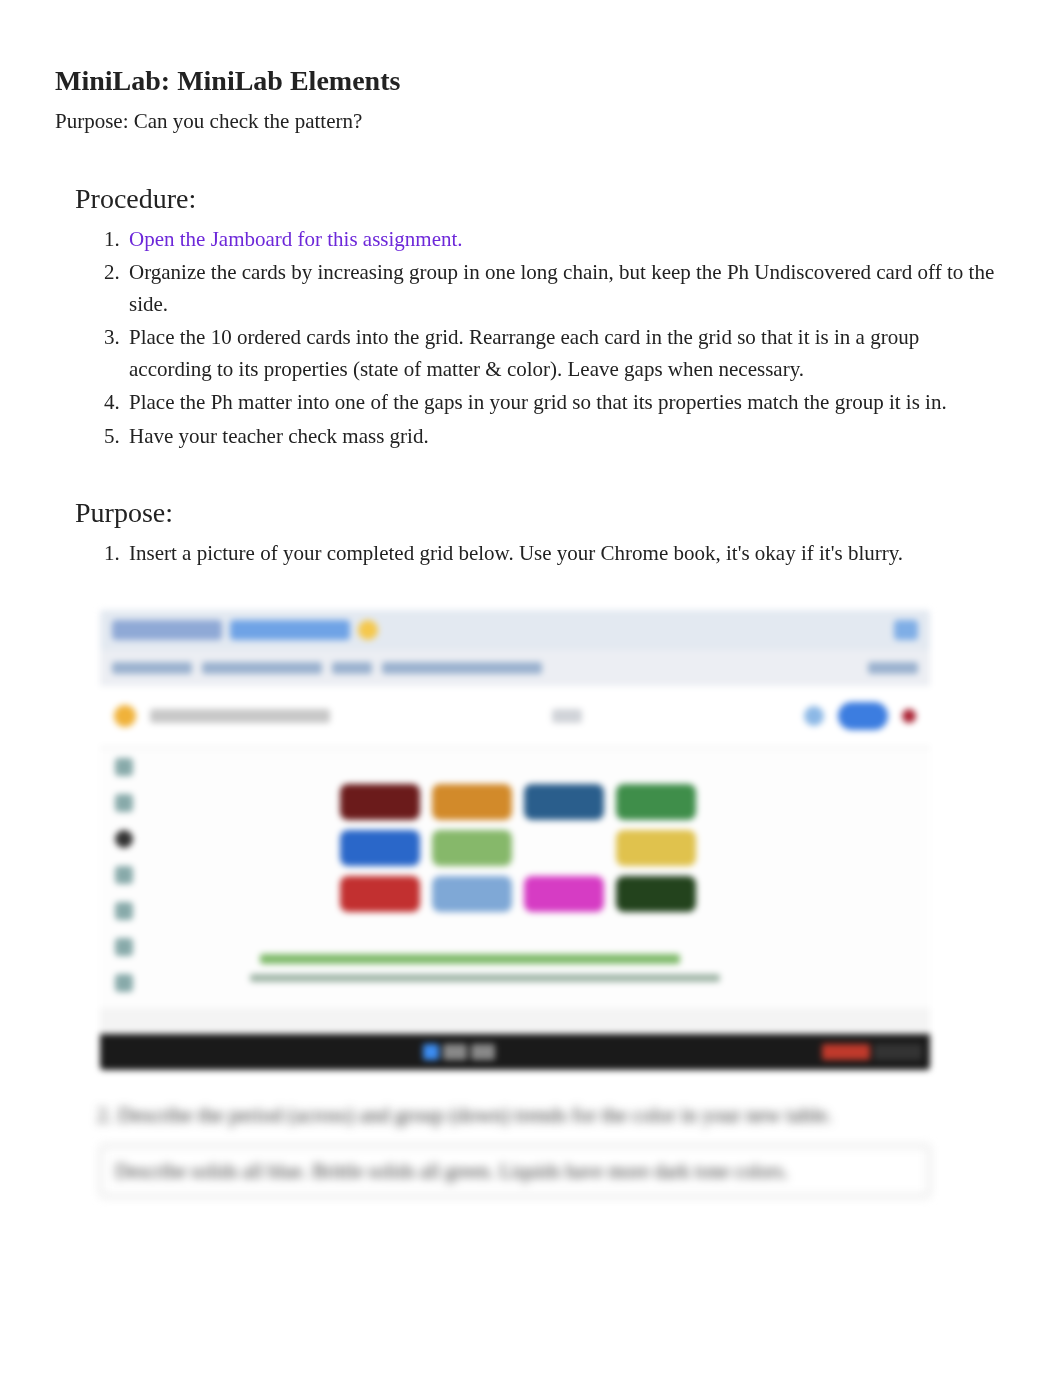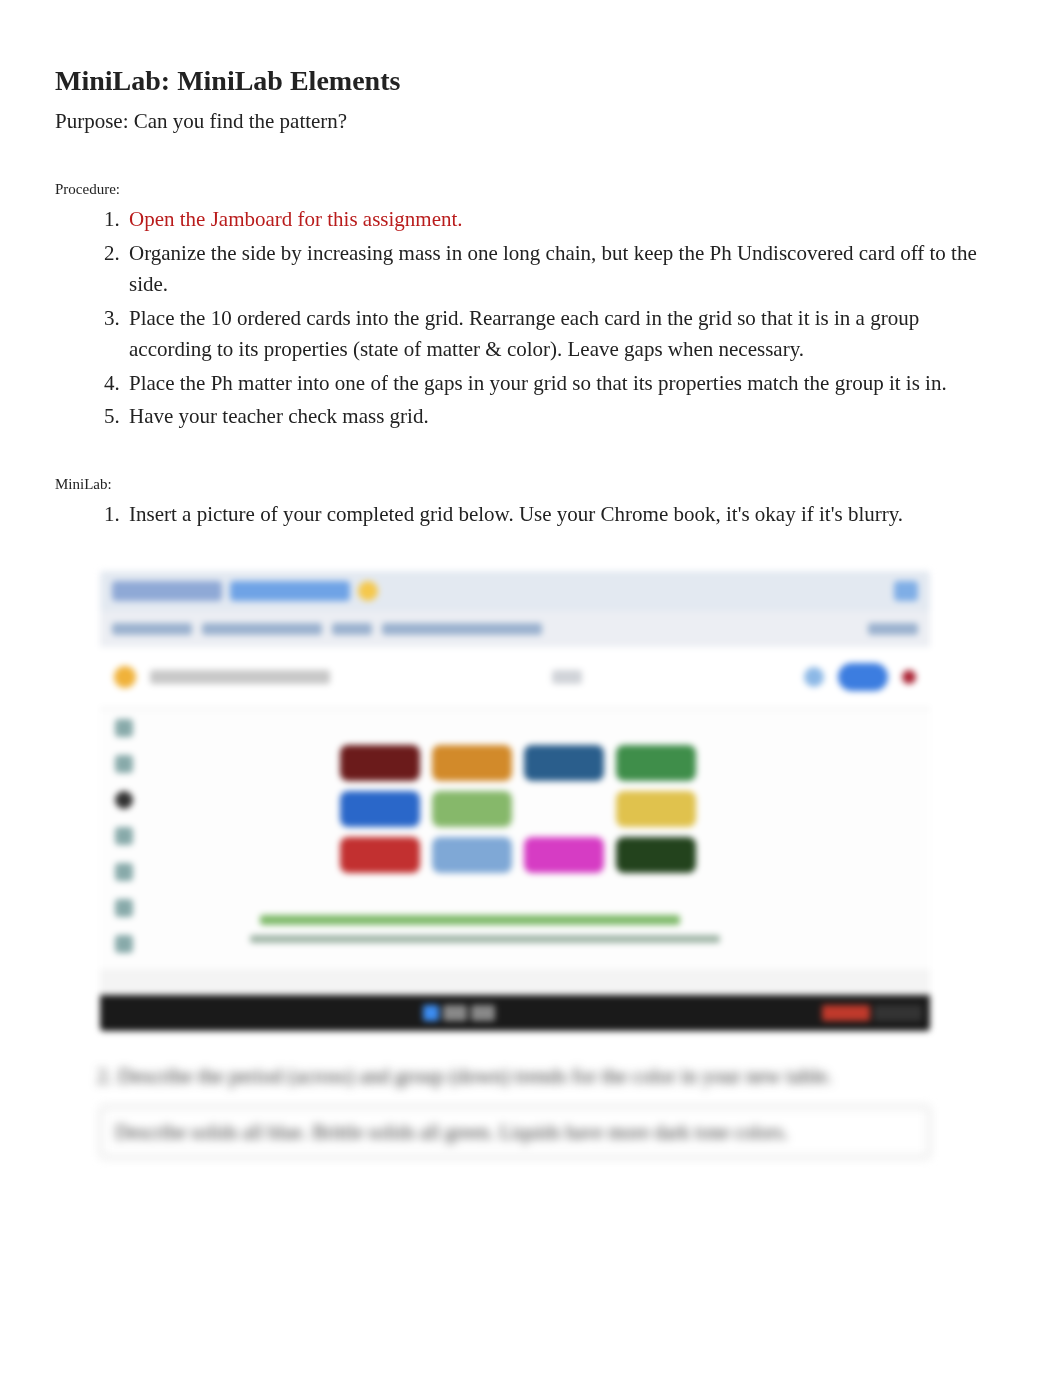--- a/index.html
+++ b/index.html
@@ -15,35 +15,36 @@
   h1 {
     font-size: 28px;
     font-weight: 600;
     margin-bottom: 4px;
   }
   .purpose {
     font-size: 21px;
     margin-bottom: 40px;
   }
   .section-label {
-    font-size: 15px;
+    font-size: 28px;
     margin-bottom: 4px;
+    margin-left: 20px;
   }
   ol {
     list-style: decimal;
     padding-left: 70px;
     font-size: 21px;
     margin-bottom: 40px;
   }
   ol li {
     margin-bottom: 2px;
     padding-left: 4px;
   }
   a.link {
-    color: #b91c1c;
+    color: #6d28d9;
     text-decoration: none;
   }
   .figure {
     margin: 20px 0 30px 45px;
     width: 830px;
     height: 460px;
     background: #f4f4f4;
     border-radius: 4px;
     filter: blur(3px);
     position: relative;
@@ -137,34 +138,34 @@
     font-size: 20px;
     color:#333;
     background:#fff;
     box-shadow: 0 0 0 1px #eee inset;
   }
 </style>
 </head>
 <body>
 
 <h1>MiniLab: MiniLab Elements</h1>
-<div class="purpose">Purpose: Can you find the pattern?</div>
+<div class="purpose">Purpose: Can you check the pattern?</div>
 
 <div class="section-label">Procedure:</div>
 <ol>
   <li>
     <a class="link" href="#">Open the Jamboard for this assignment.</a>
   </li>
-  <li>Organize the side by increasing mass in one long chain, but keep the Ph Undiscovered card off to the side.</li>
+  <li>Organize the cards by increasing group in one long chain, but keep the Ph Undiscovered card off to the side.</li>
   <li>Place the 10 ordered cards into the grid. Rearrange each card in the grid so that it is in a group according to its properties (state of matter &amp; color). Leave gaps when necessary.</li>
   <li>Place the Ph matter into one of the gaps in your grid so that its properties match the group it is in.</li>
   <li>Have your teacher check mass grid.</li>
 </ol>
 
-<div class="section-label">MiniLab:</div>
+<div class="section-label">Purpose:</div>
 <ol>
   <li>Insert a picture of your completed grid below. Use your Chrome book, it's okay if it's blurry.</li>
 </ol>
 
 <div class="figure">
   <div class="fig-top">
     <div class="tab tab1"></div>
     <div class="tab tab2"></div>
     <div class="bulb"></div>
     <div class="sp"></div>

